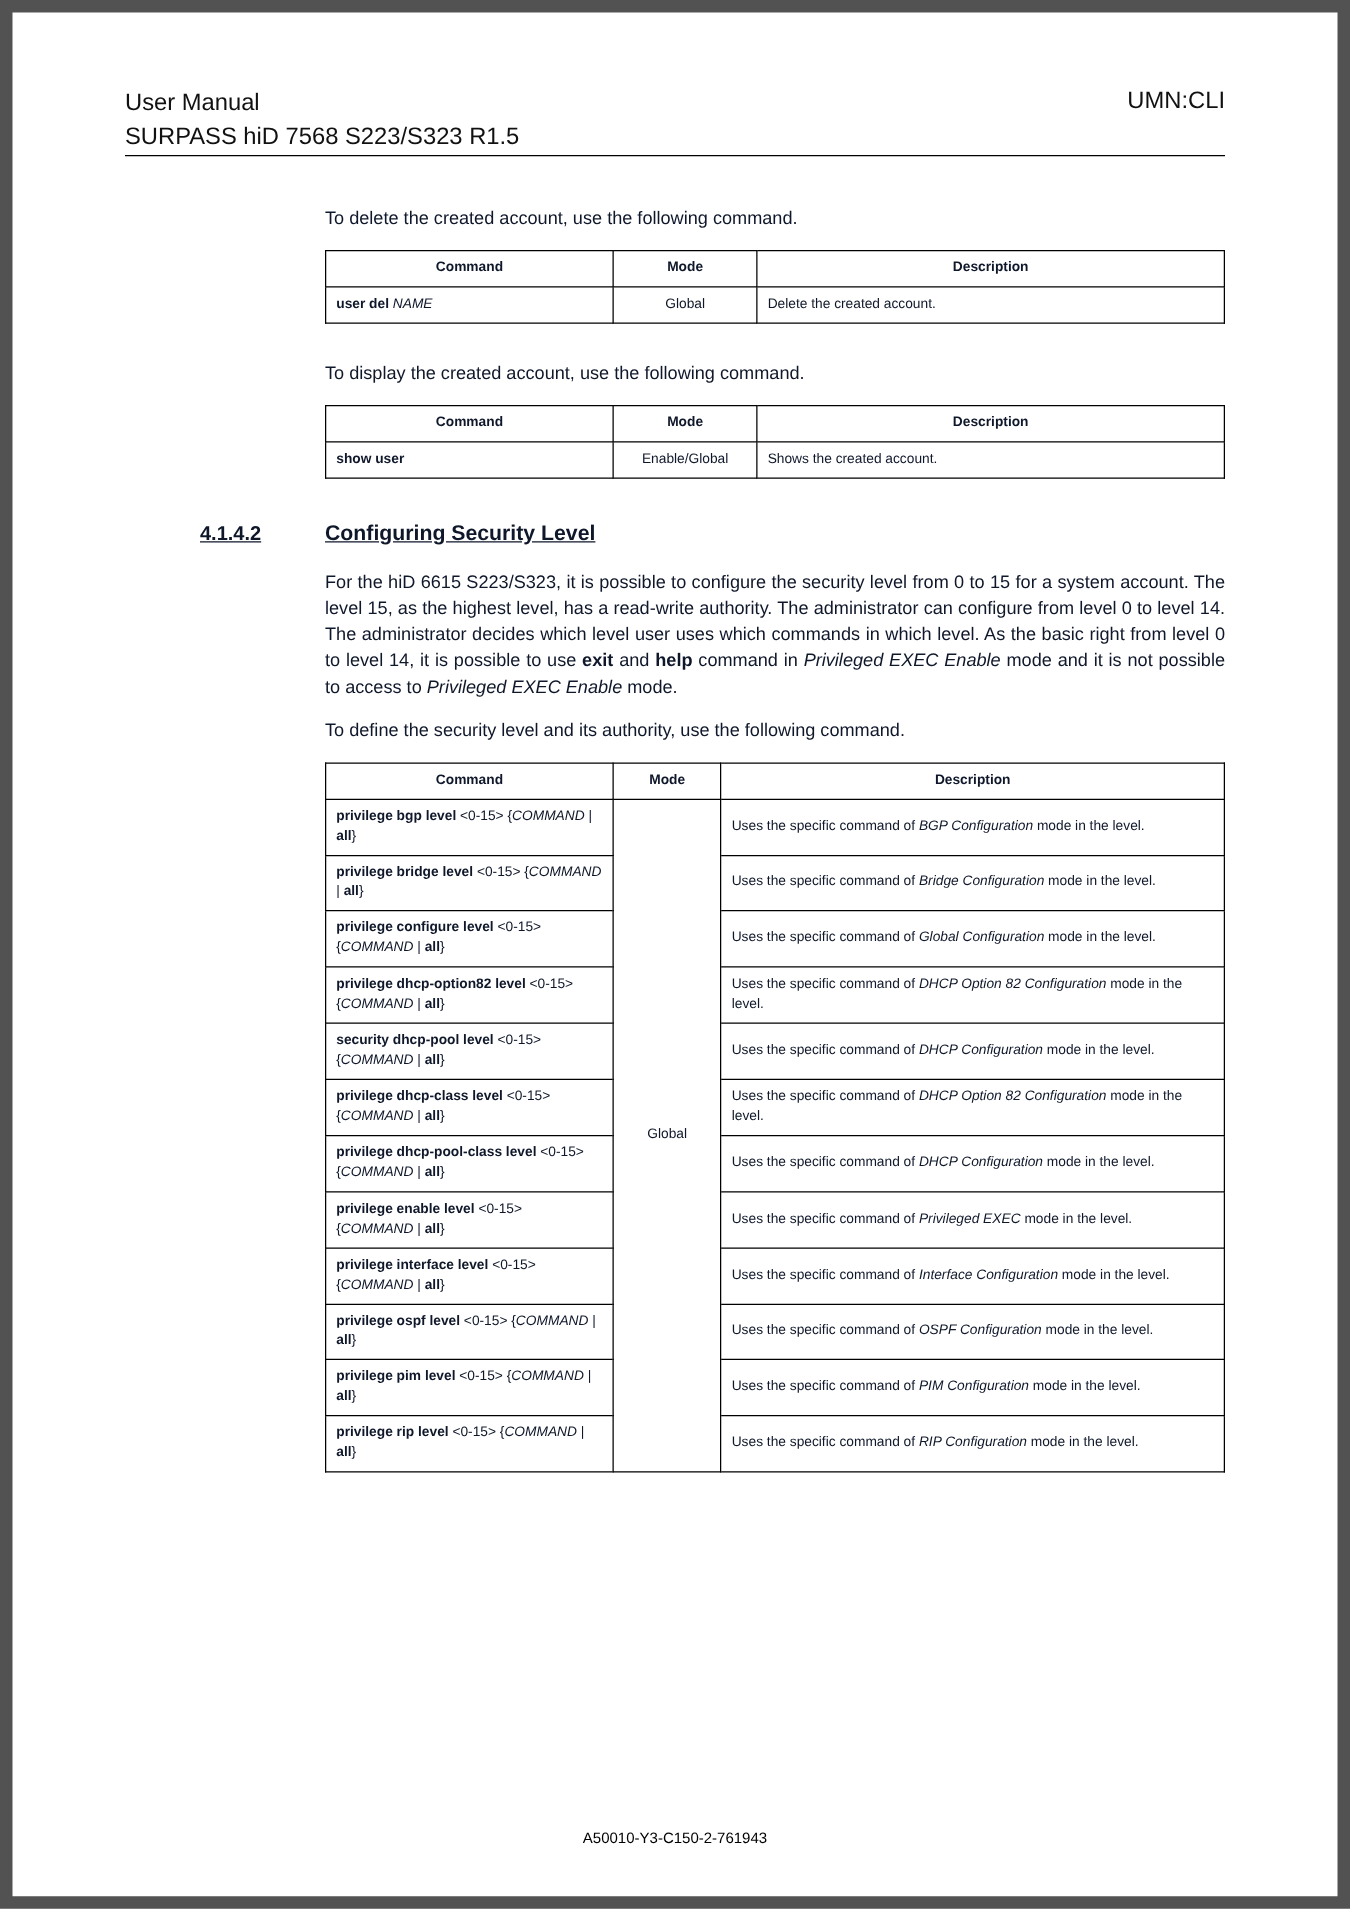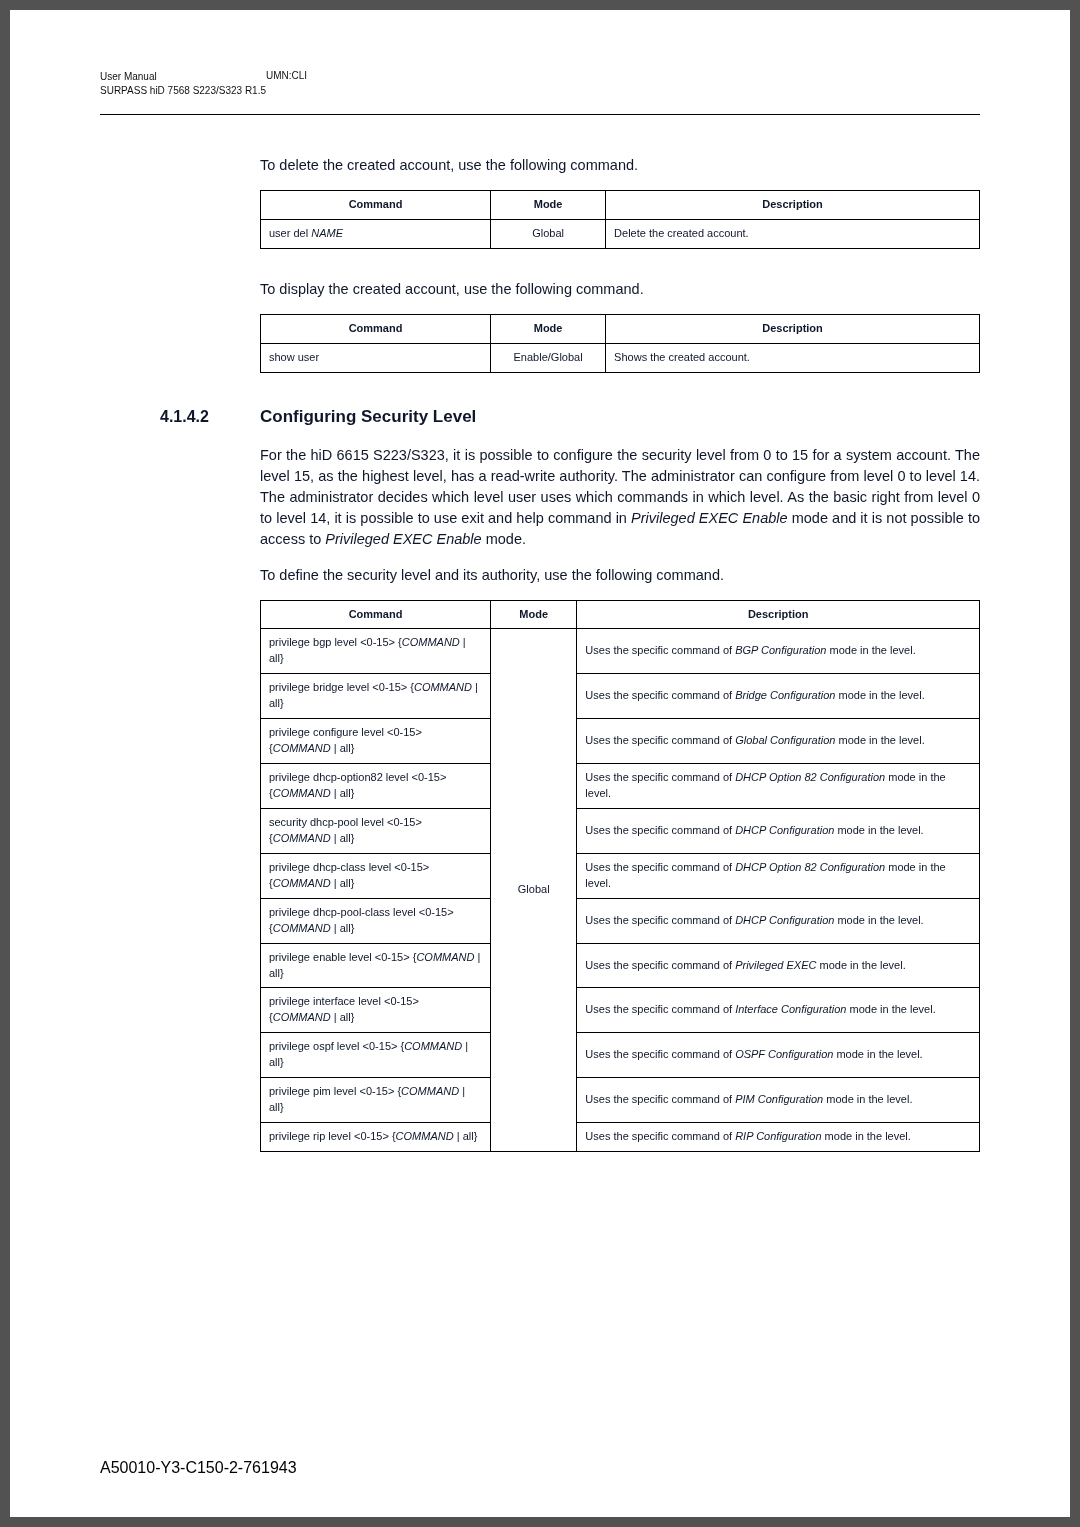--- a/index.html
+++ b/index.html
@@ -13,24 +13,24 @@
   }
   .page {
     width: 1060px;
     min-height: 1507px;
     background: #fff;
     padding: 60px 90px 40px 90px;
     position: relative;
   }
   .header-row {
     display: flex;
-    justify-content: flex-start;
-    font-size: 10px;
+    justify-content: space-between;
+    font-size: 19px;
     color: #111;
-    margin-bottom: 16px;
+    margin-bottom: 1px;
   }
   .header-left { line-height: 1.4; }
   .hr { border-top: 1px solid #000; margin-bottom: 40px; }
   .content {
     margin-left: 160px;
     font-size: 14.5px;
     color: #0f172a;
     line-height: 1.45;
   }
   p.para { margin: 0 0 14px 0; }
@@ -46,46 +46,47 @@
     padding: 6px 8px;
     vertical-align: middle;
     text-align: left;
   }
   table.cmd th {
     text-align: center;
     font-weight: bold;
     background: #fff;
   }
   table.cmd td.center { text-align: center; }
-  .bold { font-weight: normal; }
+  .bold { font-weight: bold; }
   .ital { font-style: italic; }
   .section-row {
     display: flex;
     align-items: baseline;
     margin: 32px 0 16px -160px;
+    text-decoration: underline;
   }
   .section-num {
     width: 100px;
     font-weight: bold;
     font-size: 16px;
     margin-left: 60px;
   }
   .section-title {
     font-weight: bold;
     font-size: 17px;
   }
   .just { text-align: justify; }
   .footer {
     position: absolute;
     bottom: 40px;
     left: 90px;
     right: 90px;
     display: flex;
-    justify-content: flex-start;
-    font-size: 16px;
+    justify-content: center;
+    font-size: 12px;
   }
   .w-cmd { width: 32%; }
   .w-mode { width: 16%; }
   .w-desc { width: 52%; }
   .w-mode2 { width: 12%; }
 </style>
 </head>
 <body>
 
 <div class="page">

